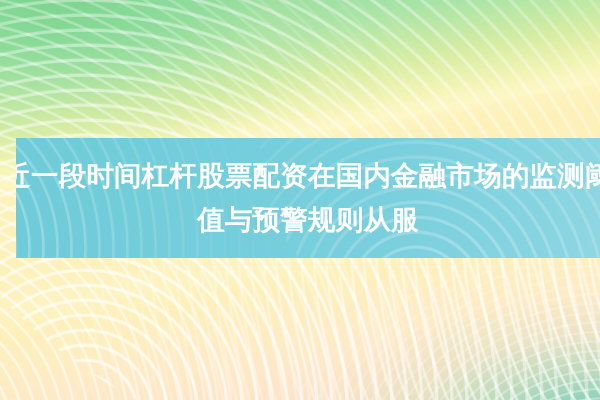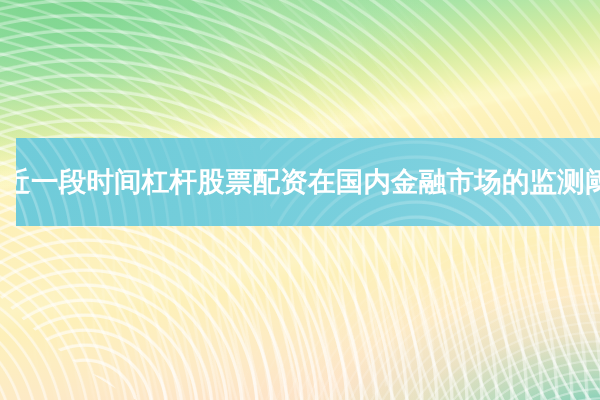--- a/index.html
+++ b/index.html
@@ -149,21 +149,21 @@
             mask-image: radial-gradient(ellipse 85% 90% at 72% 88%, #000 12%, rgba(0,0,0,0.5) 52%, rgba(0,0,0,0) 90%);
     opacity: 0.8;
   }
 
   
   .title-band {
     position: absolute;
     left: 16px;
     right: 0;
     top: 138px;
-    height: 88px;
+    height: 120px;
     background: linear-gradient(100deg,
       #6fcbd9 0%,
       #73cdda 30%,
       #79cfdd 62%,
       #84d3e0 85%,
       #8ed6e2 100%);
     overflow: hidden;
   }
   .band-waves-l {
     position: absolute;
@@ -230,16 +230,17 @@
   <div class="waves-tr"></div>
   <div class="waves-b"></div>
   <div class="waves-br"></div>
 
   <div class="title-band">
     <div class="band-waves-l"></div>
     <div class="band-waves-r"></div>
 
     <div class="band-title">
       <span class="title-line">近一段时间杠杆股票配资在国内金融市场的监测阈</span>
+      <span class="title-line">值与预警规则从服</span>
     </div>
   </div>
 
 </div>
 
 </body></html>

